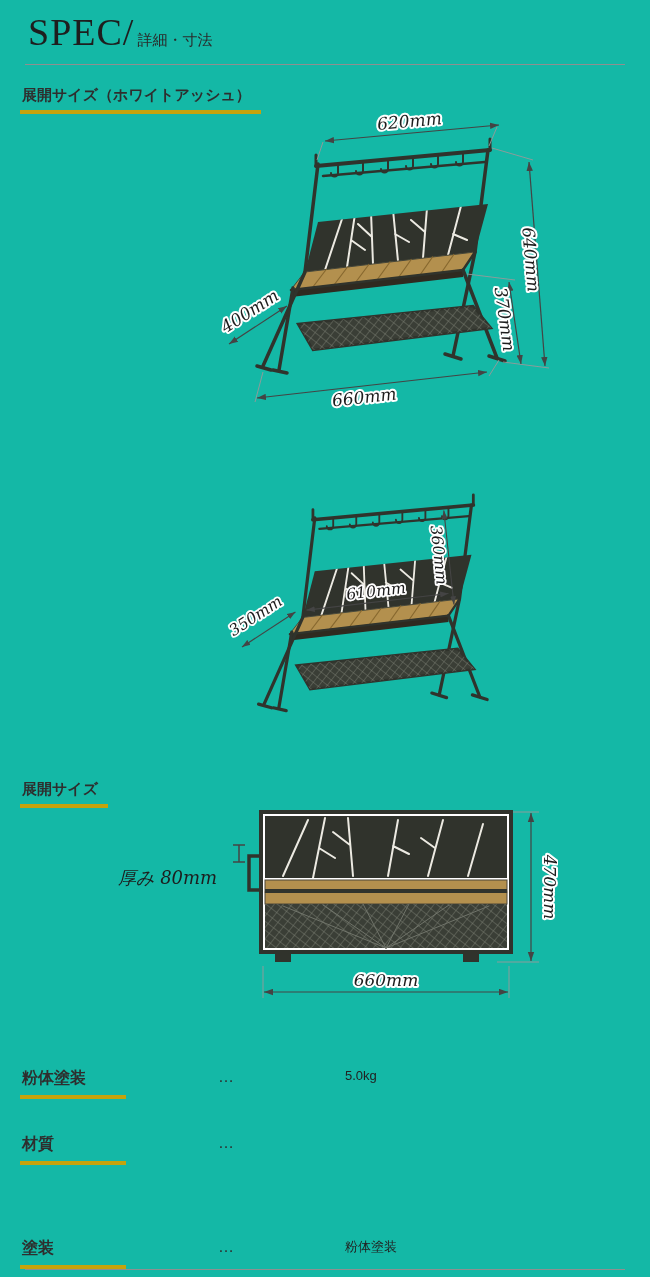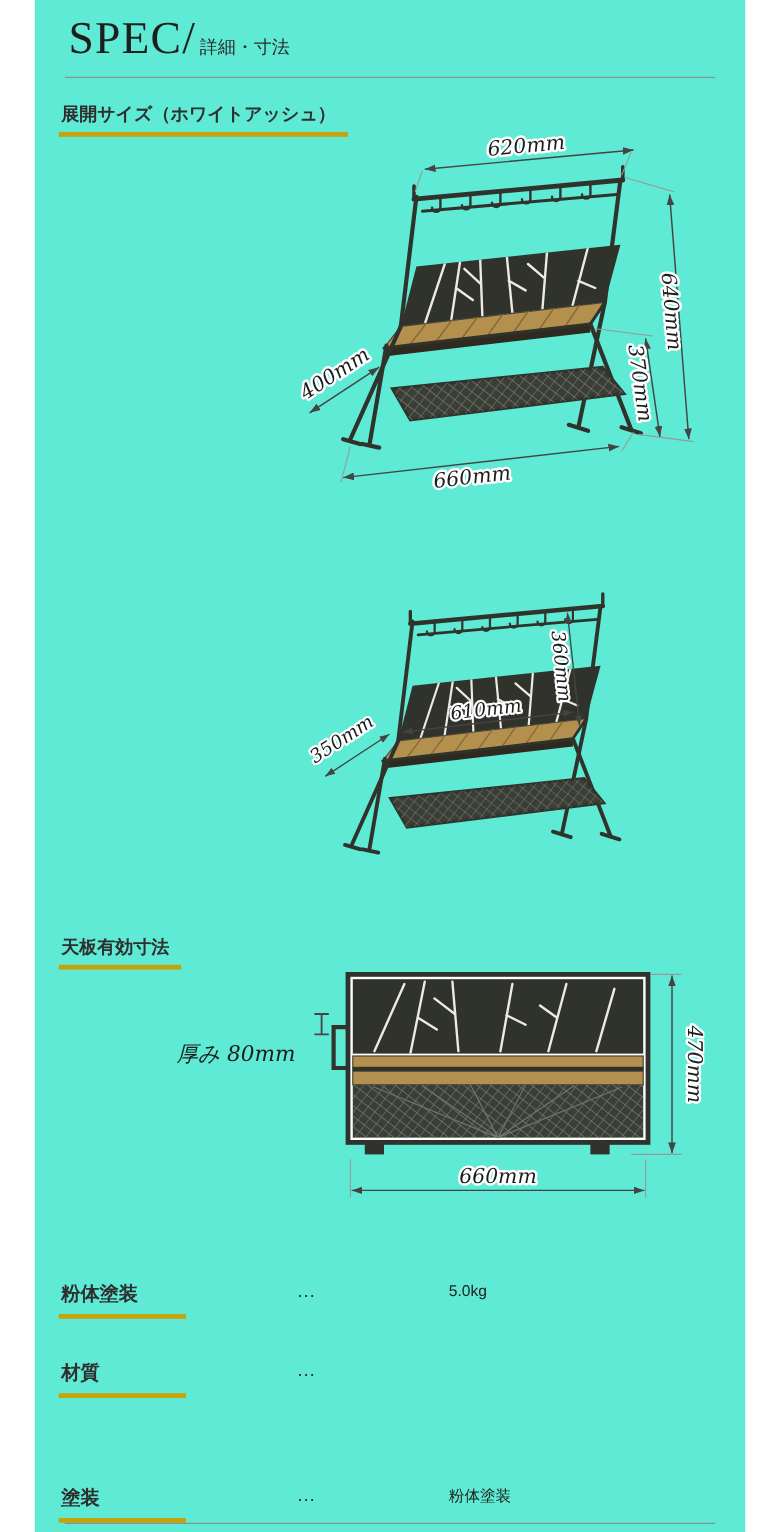--- a/index.html
+++ b/index.html
@@ -4,21 +4,21 @@
 <style>
   :root{
     --accent:#c5a30c;
     --frame:#30332c;
     --wood:#b3904e;
     --mesh:#3a3e36;
   }
   *{margin:0;padding:0;box-sizing:border-box}
   html,body{background:#fff}
   .page{
-    position:relative;width:592px;height:1277px;margin:0 auto;background:#5eead4;
+    position:relative;width:650px;height:1277px;margin:0 auto;background:#14b8a6;
     font-family:"Liberation Sans","DejaVu Sans",sans-serif;color:#333;overflow:hidden;
   }
   .title-row{position:absolute;left:28px;top:10px;white-space:nowrap}
   .title{font-family:"Liberation Serif","DejaVu Serif",serif;font-size:38px;color:#1e1e1e;letter-spacing:1px}
   .subtitle{font-size:15px;color:#2a2a2a;margin-left:3px}
   .rule{position:absolute;left:25px;right:25px;border-top:1px solid #8f8f8f;height:0}
   .rule-top{top:64px}
   .rule-bottom{top:1269px}
   .sec-heading{
     position:absolute;left:20px;font-size:15px;font-weight:bold;color:#2e2e2e;
@@ -162,21 +162,21 @@
       <text x="172" y="139" text-anchor="middle" transform="rotate(-6.7 172 139)">610mm</text>
 
       <line class="dimline" x1="245" y1="46" x2="256" y2="148" marker-start="url(#aS)" marker-end="url(#aE)"></line>
       <text x="234" y="95" text-anchor="middle" transform="rotate(84 234 95)">360mm</text>
 
       <line class="dimline" x1="26" y1="194" x2="84" y2="156" marker-start="url(#aS)" marker-end="url(#aE)"></line>
       <text x="44" y="165" text-anchor="middle" transform="rotate(-33 44 165)">350mm</text>
     </g>
   </svg>
 
-  <h2 class="sec-heading" style="top:780px">天板有効寸法</h2>
+  <h2 class="sec-heading" style="top:780px">展開サイズ</h2>
 
   <div class="dim-html" style="left:118px;top:866px">厚み 80mm</div>
 
   <svg class="illus" style="left:213px;top:800px" width="345" height="212" viewBox="0 0 345 212">
     <g stroke-linecap="round">
       <rect x="48" y="12" width="250" height="140" fill="#ffffff" stroke="var(--frame)" stroke-width="4"></rect>
 
       <rect x="52" y="16" width="242" height="62" fill="var(--frame)"></rect>
       <g clip-path="url(#foldClip)" stroke="#eceae2" stroke-width="2" fill="none">
         <path d="M70,76 L95,20"></path>

